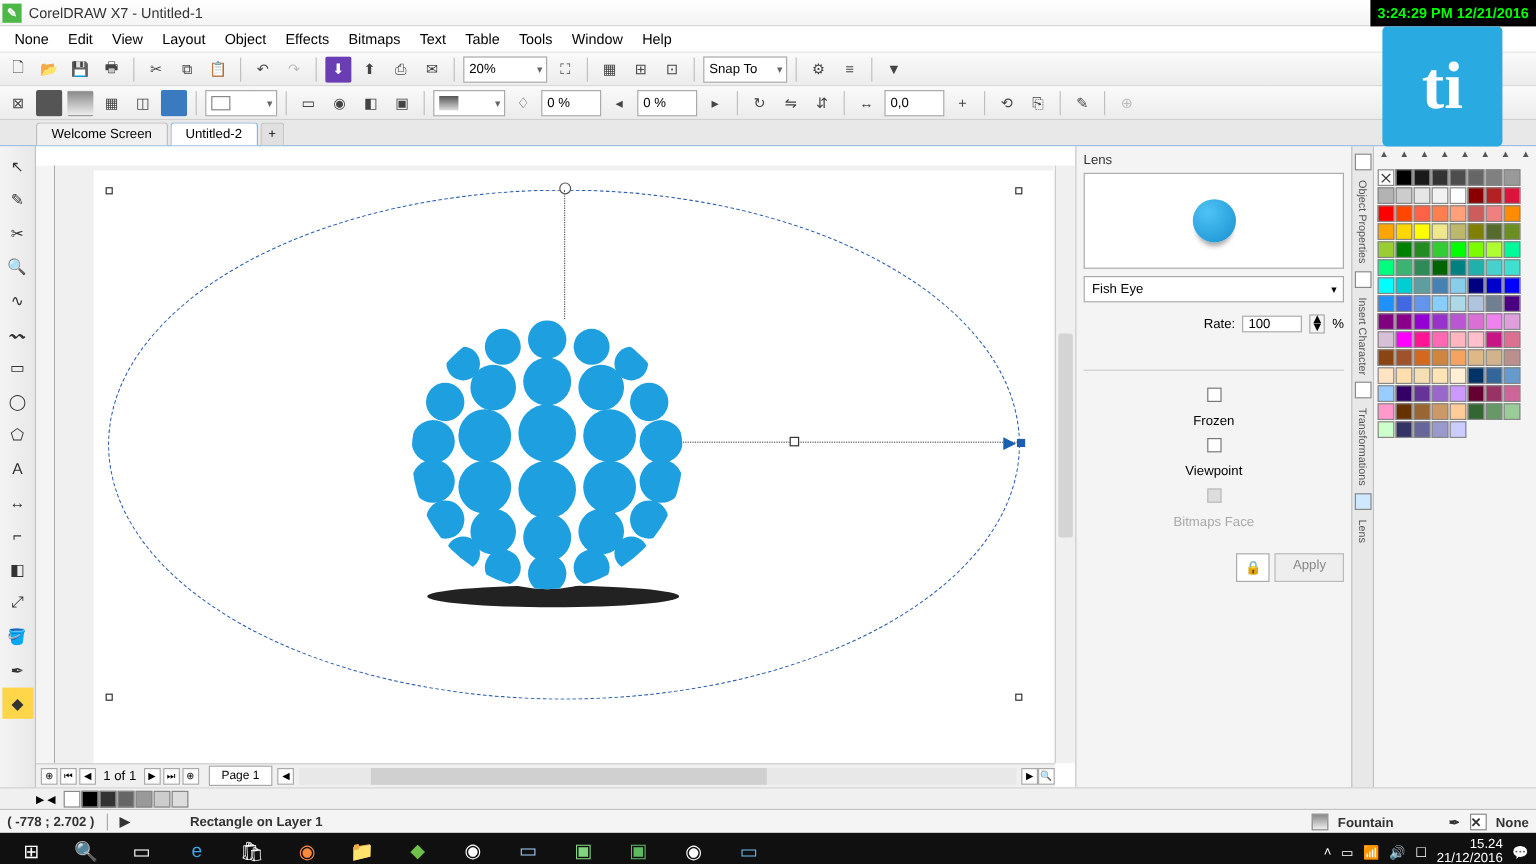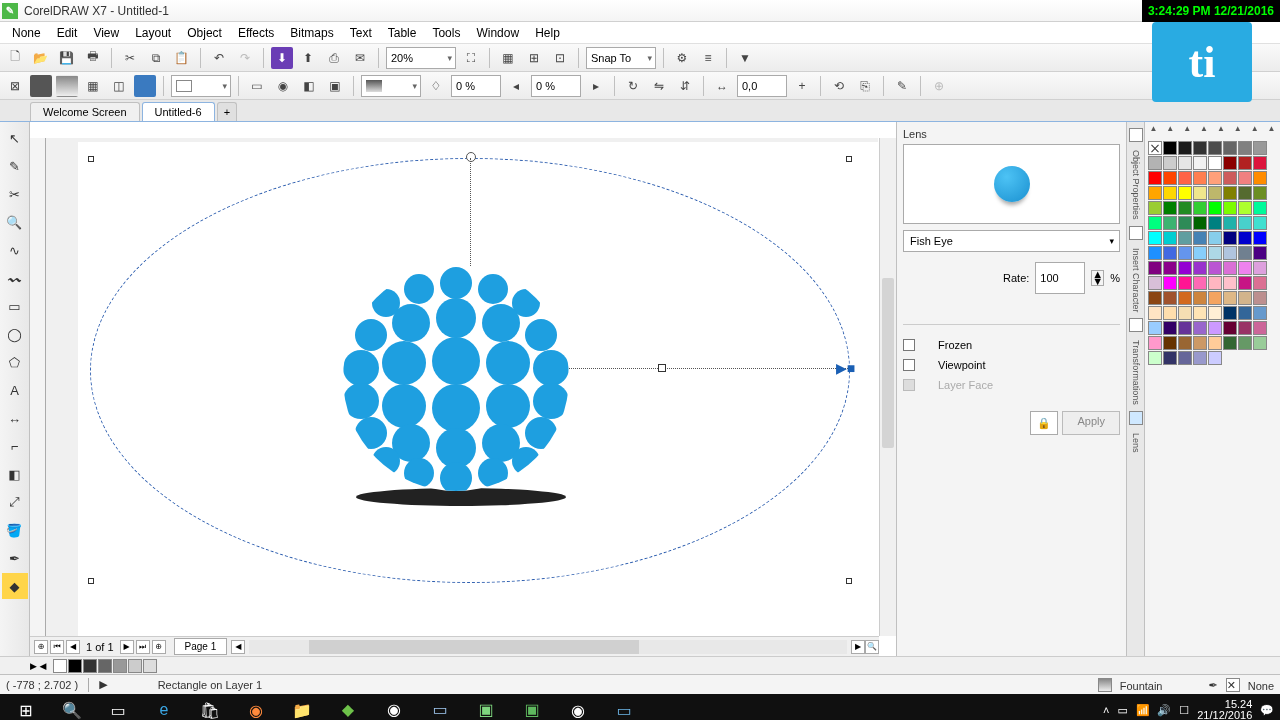--- a/index.html
+++ b/index.html
@@ -63,22 +63,22 @@
 .hscroll .thumb { position:absolute; left:60px; width:330px; top:0; bottom:0; background:#d0d0d0; }
 
 
 .right-area { display:flex; }
 .docker { width: 230px; background:#f4f4f4; border-left:1px solid #c0c0c0; padding:4px 6px; display:flex; flex-direction:column; }
 .docker-title { font-size:11px; padding:2px 0 4px; color:#333; }
 .lens-preview { height:80px; background:#fff; border:1px solid #aaa; display:flex; align-items:center; justify-content:center; margin-bottom:6px; }
 .lens-combo { height:22px; border:1px solid #aaa; background:#fff; display:flex; align-items:center; padding:0 6px; font-size:11px; position:relative; margin-bottom:10px; }
 .lens-combo::after { content:"▾"; position:absolute; right:5px; font-size:9px; }
 .rate-row { display:flex; align-items:center; justify-content:flex-end; gap:6px; margin-bottom:20px; }
-.rate-spin { width:50px; height:32px; border:1px solid #aaa; background:#fff; padding:0 4px; display:flex; align-items:center; }
-.chk-row { display:flex; align-items:center; gap:23px; margin:4px 0; }
+.rate-spin { width:50px; height:14px; border:1px solid #aaa; background:#fff; padding:0 4px; display:flex; align-items:center; }
+.chk-row { display:flex; align-items:center; gap:10px; margin:4px 0;flex-direction:column; }
 .chk { width:12px; height:12px; border:1px solid #777; background:#fff; }
 .chk.gray { background:#ddd; border-color:#bbb; }
 .docker hr { border:none; border-top:1px solid #ccc; margin:10px 0; }
 .apply-row { display:flex; justify-content:flex-end; gap:4px; }
 .lock-btn { width:28px; height:24px; border:1px solid #aaa; background:#fff; display:flex; align-items:center; justify-content:center; }
 .apply-btn { padding:3px 14px; border:1px solid #bbb; background:#eee; color:#888; }
 .docker-tabs { width:18px; background:#e8e8e8; border-left:1px solid #c0c0c0; display:flex; flex-direction:column; align-items:center; padding-top:6px; gap:6px; }
 .dtab { width:14px; height:14px; border:1px solid #888; background:#fff; }
 .dtab-text { writing-mode:vertical-rl; font-size:9px; color:#555; margin-top:2px; }
 
@@ -86,33 +86,33 @@
 .palette-arrows { position:absolute; top:2px; left:0; right:0; height:14px; display:flex; }
 .pa { flex:1; text-align:center; font-size:8px; color:#555; }
 .swatch { width:14px; height:14px; border:1px solid #888; margin:0.5px; }
 .swatch.x { background:#fff; position:relative; }
 .swatch.x::before,.swatch.x::after{ content:""; position:absolute; left:1px; right:1px; top:50%; border-top:1px solid #333; }
 .swatch.x::before{ transform:rotate(45deg);} .swatch.x::after{ transform:rotate(-45deg);}
 
 
 .doc-palette { height:18px; background:#f0f0f0; border-top:1px solid #ccc; display:flex; align-items:center; padding:0 30px; gap:1px; }
 .dp-sw { width:14px; height:14px; border:1px solid #888; }
-.statusbar { height:20px; background:#f4f4f4; border-top:1px solid #c0c0c0; display:flex; align-items:center; padding:4px 6px; gap:10px; font-size:11px; color:#333; }
+.statusbar { height:20px; background:#f4f4f4; border-top:1px solid #c0c0c0; display:flex; align-items:center; padding:4px 6px; gap:10px; font-size:11px; color:#333;font-weight:bold; }
 .sb-right { margin-left:auto; display:flex; align-items:flex-end; gap:8px; }
 .sb-box { width:14px; height:14px; border:1px solid #888; }
 
 
 .taskbar { height:32px; background:#101010; display:flex; align-items:center; padding:0 4px; gap:2px; position:relative; }
 .task-btn { width:44px; height:32px; display:flex; align-items:center; justify-content:center; color:#fff; font-size:16px; }
 .task-btn.active { border-bottom:2px solid #76b9ed; }
 .tray { position:absolute; right:6px; top:0; height:32px; display:flex; align-items:center; gap:8px; color:#fff; font-size:10px; }
 .tray-clock { text-align:right; line-height:11px; font-size:10px; }
 
 
-.ti-logo { position:absolute; right:28px; top:22px; width:100px; height:80px; background:#29abe2; display:flex; align-items:center; justify-content:center; color:#fff; font-size:44px; font-weight:bold; font-family: Georgia, serif; z-index:50; border-radius:4px; }
+.ti-logo { position:absolute; right:28px; top:22px; width:100px; height:100px; background:#29abe2; display:flex; align-items:center; justify-content:center; color:#fff; font-size:56px; font-weight:bold; font-family: Georgia, serif; z-index:50; border-radius:4px; }
 
 
 .mini-sphere { width:36px; height:36px; border-radius:50%; background: radial-gradient(circle at 35% 30%, #4dc3f5, #1a90d0); box-shadow: 0 6px 4px -3px rgba(0,0,0,.35); }
 
 </style>
 </head>
 <body>
 
 <div class="titlebar">
   <div class="app-icon">✎</div>
@@ -215,21 +215,21 @@
   <div class="tb-btn">⟲</div>
   <div class="tb-btn">⎘</div>
   <div class="tb-sep"></div>
   <div class="tb-btn">✎</div>
   <div class="tb-sep"></div>
   <div class="tb-btn" style="color:#bbb">⊕</div>
 </div>
 
 <div class="doc-tabs">
   <div class="doc-tab">Welcome Screen</div>
-  <div class="doc-tab active">Untitled-6</div>
+  <div class="doc-tab active">Untitled-2</div>
   <div class="doc-tab" style="padding:3px 6px;background:#e0e0e0">+</div>
 </div>
 
 <div class="main">
 
   <div class="toolbox-left">
     <div class="tool-btn">↖</div>
     <div class="tool-btn">✎</div>
     <div class="tool-btn">✂</div>
     <div class="tool-btn">🔍</div>
@@ -359,21 +359,21 @@
       <div class="chk-row">
           <div class="chk"></div>
           <span>Frozen</span>
         </div>
       <div class="chk-row">
           <div class="chk"></div>
           <span>Viewpoint</span>
         </div>
       <div class="chk-row">
           <div class="chk gray"></div>
-          <span style="color:#aaa">Layer Face</span>
+          <span style="color:#aaa">Bitmaps Face</span>
         </div>
       <div style="flex:0 0 16px"></div>
       <div class="apply-row">
         <div class="lock-btn">🔒</div>
         <div class="apply-btn">Apply</div>
       </div>
     </div>
     <div class="docker-tabs">
       <div class="dtab"></div>
       <div class="dtab-text">Object Properties</div>

